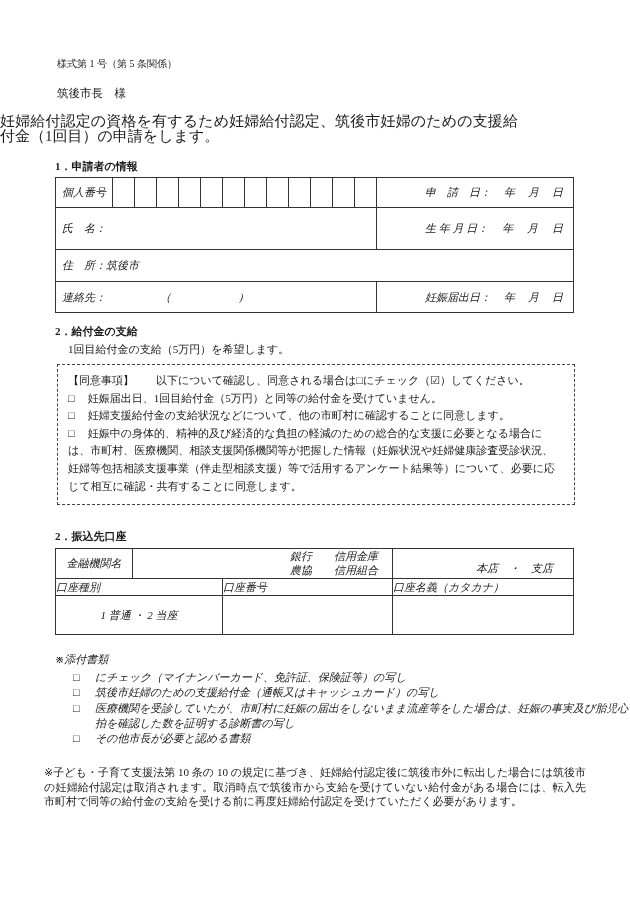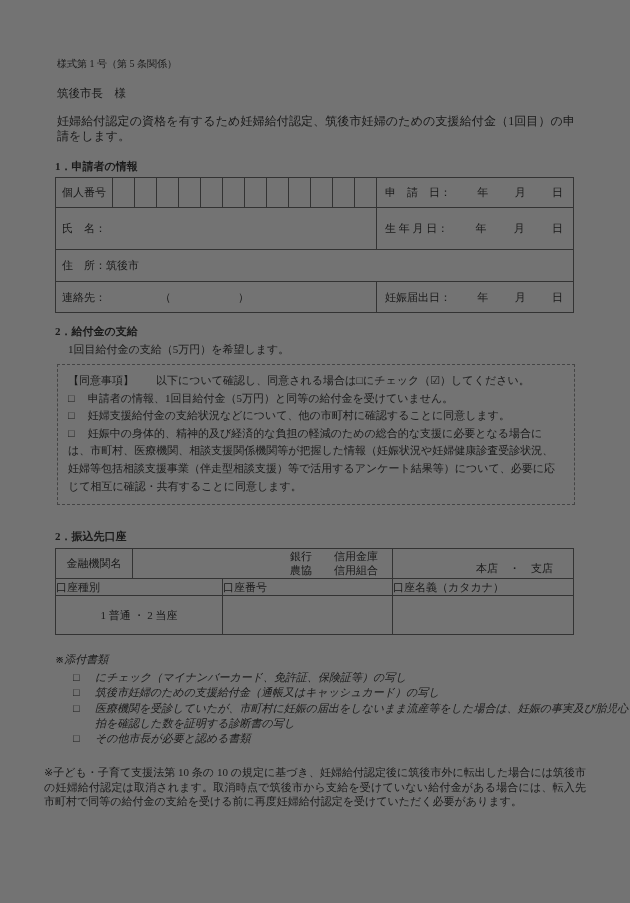--- a/index.html
+++ b/index.html
@@ -1,37 +1,37 @@
 <!DOCTYPE html>
 <html><head>
 <meta charset="utf-8">
 <style>
   * { margin:0; padding:0; box-sizing:border-box; }
   html,body { background:#e8e8e8; }
   body { font-family:"Liberation Serif","DejaVu Serif","DejaVu Sans",serif; color:#1a1a1a; }
   .page {
-    position:relative; width:630px; height:903px; background:#737373;
+    position:relative; width:630px; height:903px; background:#ffffff;
     padding-top:57px; overflow:hidden; margin:0;
   }
   .form-number { margin-left:57px; font-size:10px; }
   .doc-title { margin-top:23px; text-align:center; font-size:17.5px; font-weight:bold; }
   .addressee { margin-top:15px; margin-left:57px; font-size:11.5px; }
-  .intro { margin-top:13px; margin-left:57px; width:518px; font-size:12px; line-height:14.5px; text-align:justify; }
+  .intro { margin-top:13px; width:518px; font-size:15px; line-height:14.5px; text-align:justify; }
 
   .sec-heading { margin-left:55px; font-size:11px; font-weight:bold; }
   .sec1-heading { margin-top:16px; }
   .sec2-heading { margin-top:11px; }
   .sec3-heading { margin-top:24px; }
 
   table { border-collapse:collapse; table-layout:fixed; margin-left:55px; }
-  td { border:1px solid #333; font-size:11px; vertical-align:middle; padding:0; overflow:hidden; }
+  td { border:1px solid #333; font-size:11px; vertical-align:middle; padding:0; overflow:hidden;font-style:italic; }
 
   .t1 { width:518px; margin-top:3px; }
   .t1 .lbl { padding-left:6px; }
-  .date-flex { display:flex; align-items:flex-start; padding:0 10px 0 8px; }
+  .date-flex { display:flex; align-items:flex-start; padding:0 10px 0 8px;margin-left:40px; }
   .date-flex .dlabel { white-space:nowrap; }
   .date-flex .unit { flex:1; text-align:right; }
   .contact-parens { margin-left:54px; letter-spacing:2px; }
 
   .sec2-body { margin-top:3px; margin-left:68px; font-size:11px; }
 
   .consent-box {
     margin-top:7px; margin-left:57px; width:518px;
     border:1px dashed #444; padding:7px 10px 9px 10px;
     font-size:11px; line-height:17.6px;
@@ -137,21 +137,21 @@
     </tr>
   </tbody>
     </table>
 
   <div class="sec-heading sec2-heading">2．給付金の支給</div>
   <div class="sec2-body">1回目給付金の支給（5万円）を希望します。</div>
 
   <div class="consent-box">
     <div class="consent-header">【同意事項】　　以下について確認し、同意される場合は□にチェック（☑）してください。</div>
     <div class="consent-item">
-      <span class="cb">□</span><span>申請者の情報、1回目給付金（5万円）と同等の給付金を受けていません。</span>
+      <span class="cb">□</span><span>妊娠届出日、1回目給付金（5万円）と同等の給付金を受けていません。</span>
     </div>
     <div class="consent-item">
       <span class="cb">□</span><span>妊婦支援給付金の支給状況などについて、他の市町村に確認することに同意します。</span>
     </div>
     <div class="consent-item">
       <span class="cb">□</span><span>妊娠中の身体的、精神的及び経済的な負担の軽減のための総合的な支援に必要となる場合には、市町村、医療機関、相談支援関係機関等が把握した情報（妊娠状況や妊婦健康診査受診状況、妊婦等包括相談支援事業（伴走型相談支援）等で活用するアンケート結果等）について、必要に応じて相互に確認・共有することに同意します。</span>
     </div>
   </div>
 
   <div class="sec-heading sec3-heading">2．振込先口座</div>

